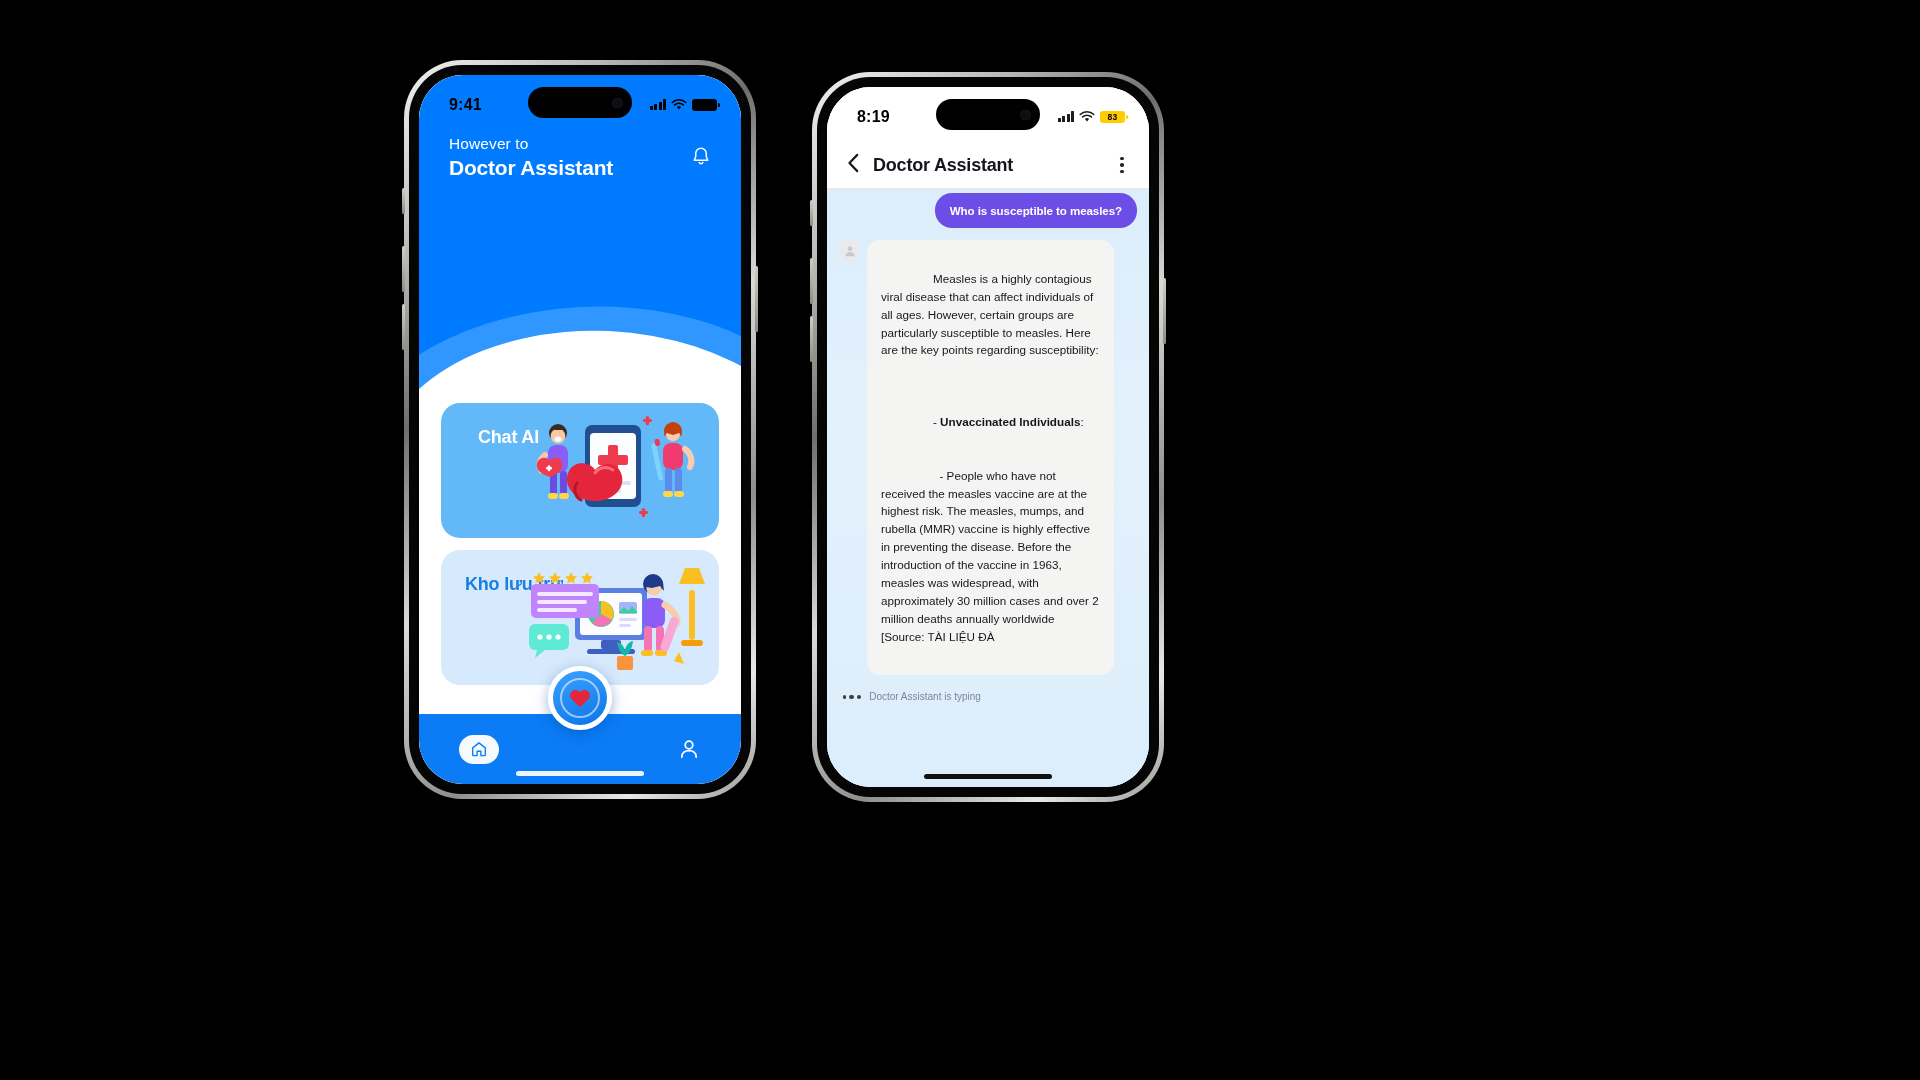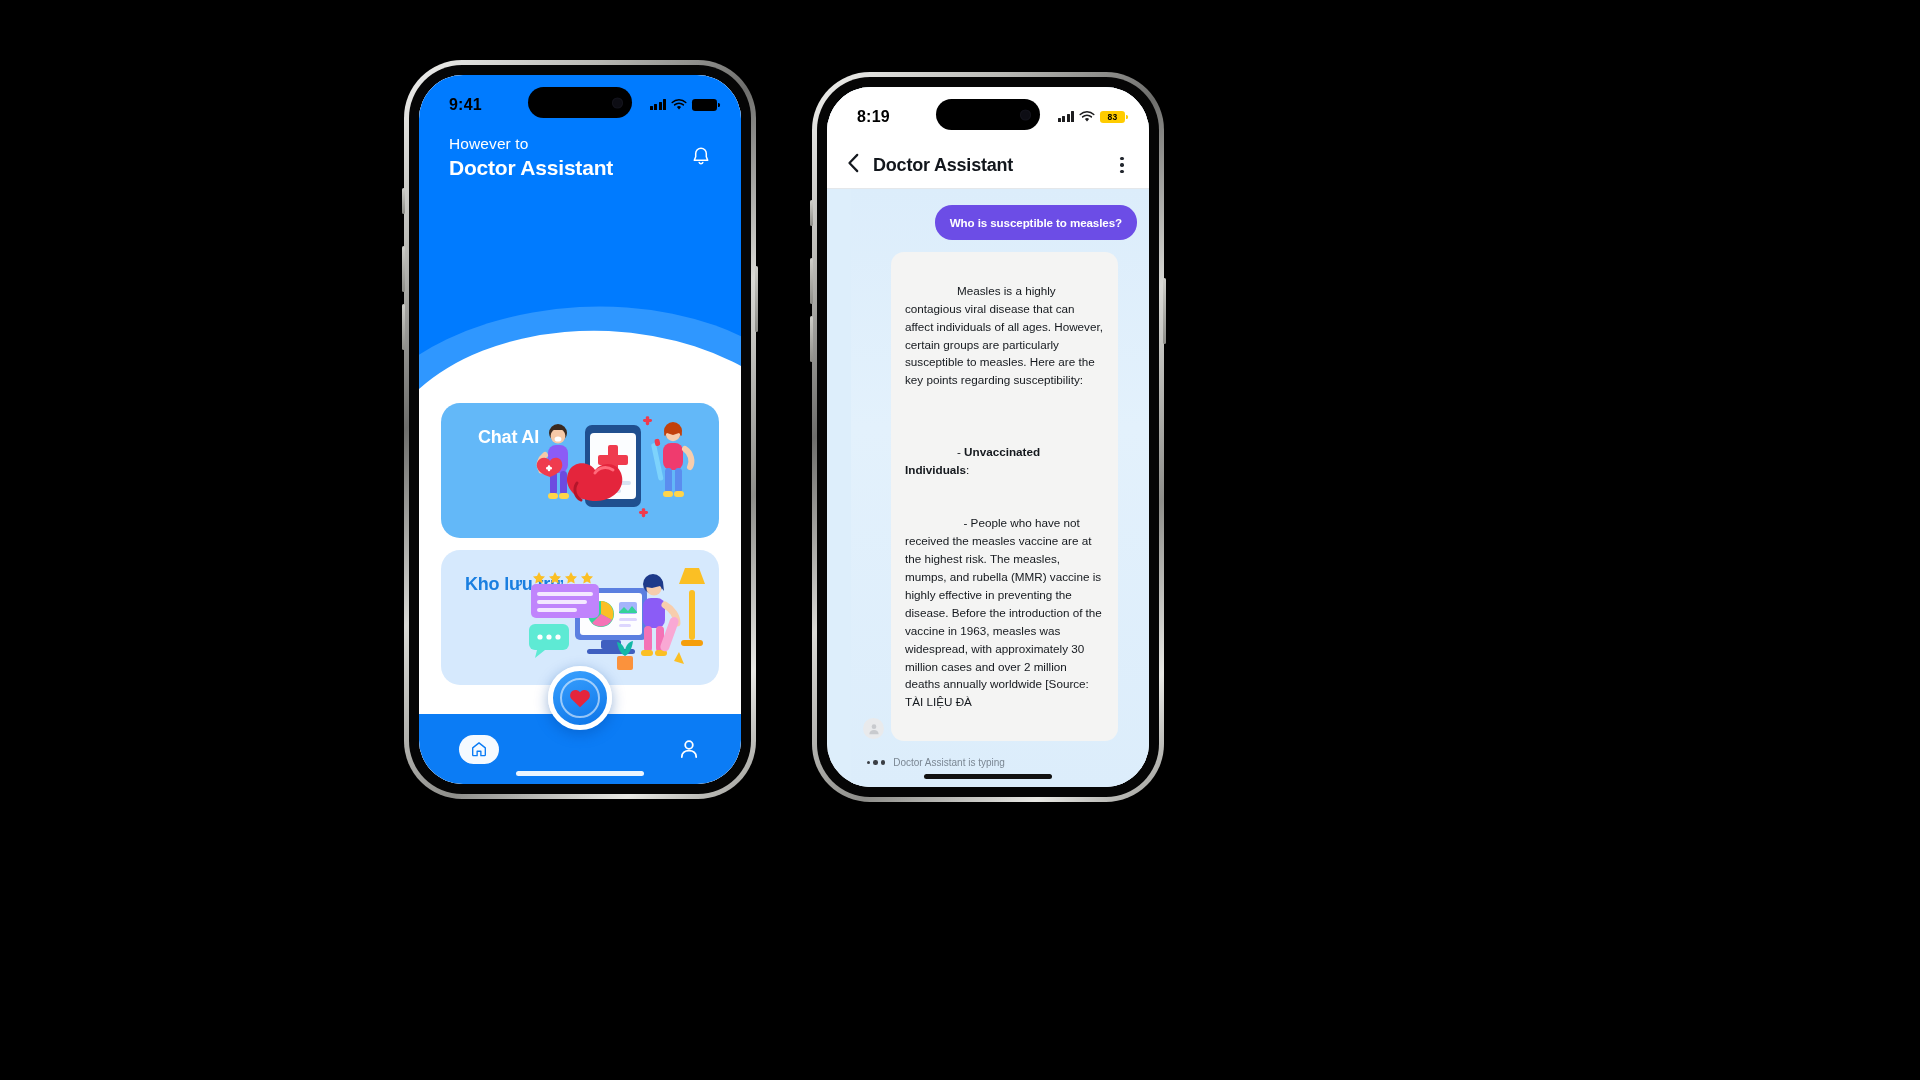--- a/index.html
+++ b/index.html
@@ -205,27 +205,26 @@
     display: flex; align-items: flex-end; padding: 0 16px 12px 14px;
     border-bottom: 1px solid #e4e7ea;
   }
   .chev-back { width: 26px; height: 26px; cursor: pointer; flex: 0 0 auto; }
   .chat-title { font-size: 18px; font-weight: bold; color: #12161c; margin-left: 6px; flex: 1 1 auto; letter-spacing: -.2px; }
   .kebab { width: 22px; height: 22px; cursor: pointer; display: flex; flex-direction: column; align-items: center; justify-content: center; gap: 3px; }
   .kebab i { width: 3.4px; height: 3.4px; border-radius: 50%; background: #23282f; display: block; }
 
   .chat-body {
     flex: 1 1 auto; overflow: hidden; position: relative;
-    padding: 16px 12px 0 12px;
+    padding: 4px 12px 0 12px;
     background: linear-gradient(180deg,#dcedfb 0%,#e3f1fc 40%,#dcedfb 100%);
-    margin-left: 24px;
   }
   .msg-row { display: flex; margin-bottom: 12px; }
   .msg-row.user { justify-content: flex-end; }
-  .msg-row.bot { justify-content: flex-start; align-items: flex-end; gap: 7px; }
+  .msg-row.bot { justify-content: flex-start; align-items: flex-start; gap: 7px; }
   .bubble-user {
     background: #6c4de6; color: #fff;
     font-size: 11.6px; font-weight: bold;
     padding: 11px 15px; border-radius: 17px;
     max-width: 78%; letter-spacing: -.1px;
   }
   .avatar {
     width: 21px; height: 21px; border-radius: 50%;
     background: #e9eaec; flex: 0 0 auto;
     display: flex; align-items: center; justify-content: center;

